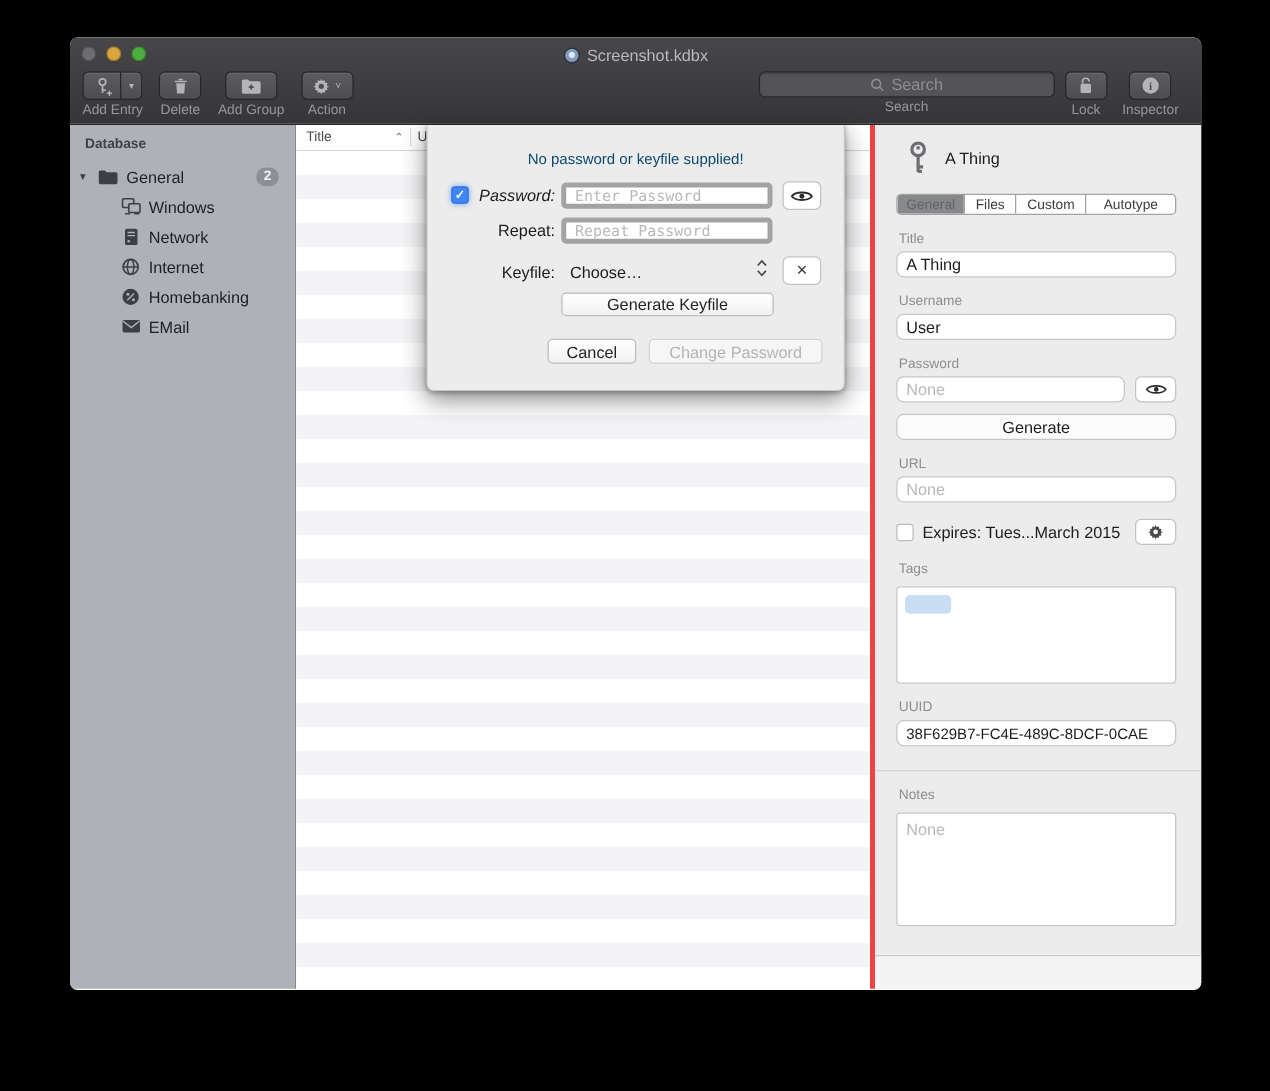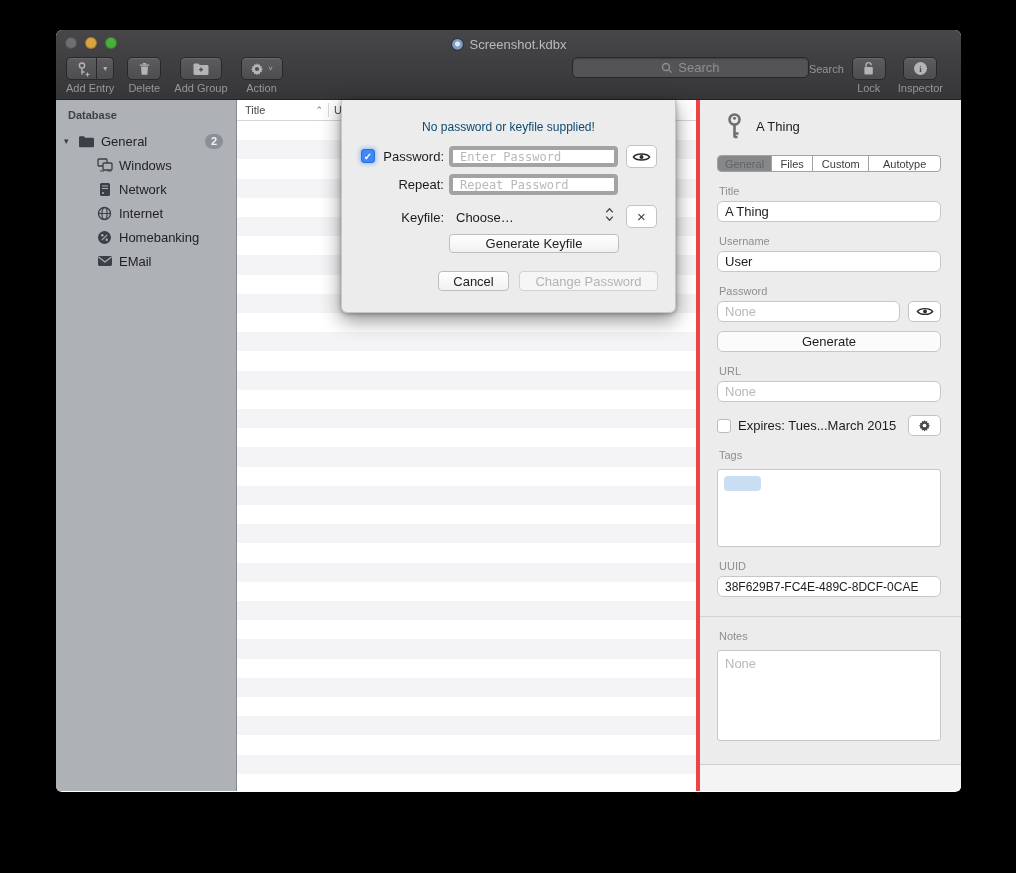--- a/index.html
+++ b/index.html
@@ -32,21 +32,21 @@
   .tb-label { font-size: 11px; color: #96979a; margin-top: 2px; }
   .tb-btn { height: 23px; border-radius: 5px; border: 1px solid #28282a;
     background: linear-gradient(#5c5c5e, #4d4d4f);
     display: flex; align-items: center; justify-content: center;
     box-shadow: inset 0 1px 0 rgba(255,255,255,.09); color: #b3b4b7; }
   .split { display: flex; }
   .split .seg-main { width: 31px; border-radius: 5px 0 0 5px; }
   .split .seg-arrow { width: 17px; border-radius: 0 5px 5px 0; border-left: none; font-size: 8px; }
   .w34 { width: 34px; } .w42 { width: 42px; }
   .tb-right { margin-left: auto; display: flex; align-items: flex-start; }
-  .search-item { display: flex; flex-direction: row; align-items: center; margin-right: 8px; }
+  .search-item { display: flex; flex-direction: column; align-items: center; margin-right: 8px; }
   .search-field { width: 237px; height: 21px; border-radius: 5px; border: 1px solid #28282a;
     background: #545457; display: flex; align-items: center; justify-content: center;
     gap: 5px; color: #8e8f92; font-size: 13px; box-shadow: inset 0 1px 2px rgba(0,0,0,.25); }
   .icon { display: inline-flex; }
 
   
   .content { display: flex; height: 691px; }
 
   .sidebar { width: 181px; background: #aeb1b6; border-right: 1px solid #87898d;
     padding-top: 9px; color: #1d1f22; flex-shrink: 0; }
@@ -109,21 +109,21 @@
 
   
   .sheet { position: absolute; left: 285px; top: 70px; width: 335px; height: 213px;
     background: #ececec; border: 1px solid #c6c6c8; border-top: none; border-radius: 0 0 6px 6px;
     box-shadow: 0 7px 20px rgba(0,0,0,.45), 0 1px 4px rgba(0,0,0,.3); z-index: 10;
     font-size: 13px; color: #1b1b1d; }
   .sheet-msg { position: absolute; top: 20px; left: 0; right: 0; text-align: center;
     font-size: 12px; font-weight: 500; color: #0c4a6e; }
   .sheet .checkbox { position: absolute; left: 19px; top: 49px; }
   .lbl-r { position: absolute; width: 66px; text-align: right; }
-  .lbl-password { left: 36px; top: 49px; }
+  .lbl-password { left: 36px; top: 49px; font-style: italic; }
   .lbl-repeat { left: 36px; top: 77px; }
   .lbl-keyfile { left: 36px; top: 110px; }
   .sheet-field { position: absolute; left: 107px; width: 169px; height: 21px;
     border: 4px solid #a3a3a3; border-radius: 4px; background: #fff; padding: 0 7px;
     font-size: 12px; outline: none; }
   .sheet-field::placeholder { font-family: "DejaVu Sans Mono", monospace; color: #b9b9bb; font-size: 12px; }
   .fld-password { top: 46px; }
   .fld-repeat { top: 74px; }
   .sheet .sq-btn { position: absolute; left: 284px; width: 31px; }
   .btn-eye-sheet { top: 45px; height: 23px; }

